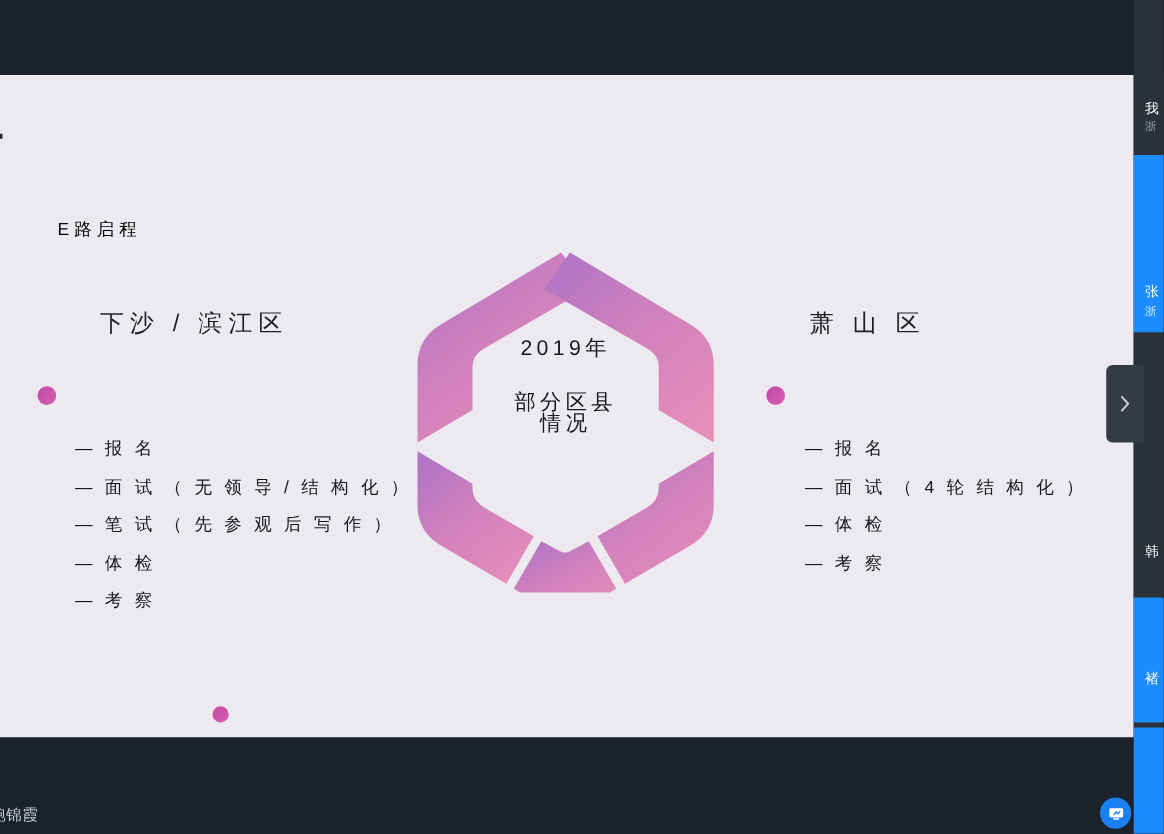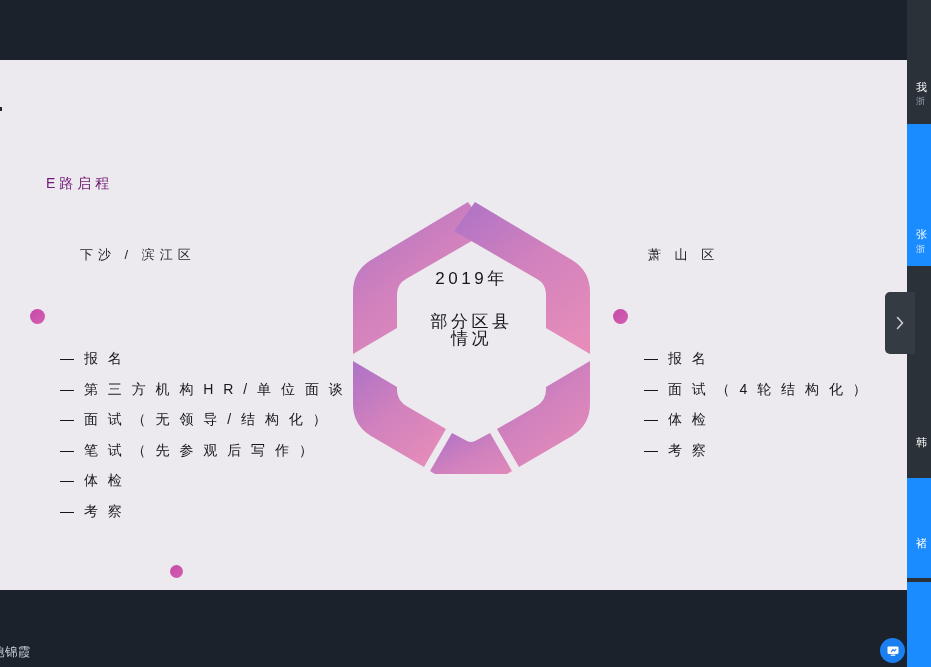--- a/index.html
+++ b/index.html
@@ -25,25 +25,25 @@
 
   
   .slide{
     position:absolute; left:0; top:60px; width:907px; height:530px;
     background:#eceaee; overflow:hidden;
   }
   .edge-dot{ position:absolute; left:-1px; top:47px; width:3px; height:4px; background:#2a2230; }
 
   .brand{
     position:absolute; left:46px; top:115px; font-size:14px; letter-spacing:4px;
-    color:#701a75; font-weight:400;
+    color:#000000; font-weight:400;
   }
 
   .col-head{
-    position:absolute; font-size:13px; letter-spacing:5px; color:#1e1e22; white-space:nowrap;
+    position:absolute; font-size:19px; letter-spacing:5px; color:#1e1e22; white-space:nowrap;
   }
   .col-head.left{ left:80px; top:186px; }
   .col-head.right{ left:648px; top:186px; }
 
   .bullet-dot{
     position:absolute; width:15px; height:15px; border-radius:50%;
     background:linear-gradient(135deg,#c54aa8 0%,#d45fb0 100%);
   }
   .bullet-dot.l{ left:30px; top:249px; }
   .bullet-dot.r{ left:613px; top:249px; }
@@ -56,21 +56,21 @@
   .footer-line{
     position:absolute; left:193px; top:500px; font-size:15.5px; letter-spacing:3.2px;
     color:#17171b; white-space:nowrap;
   }
   .footer-dot{
     position:absolute; left:170px; top:505px; width:13px; height:13px; border-radius:50%;
     background:linear-gradient(135deg,#c54aa8 0%,#d45fb0 100%);
   }
 
   
-  .hexwrap{ position:absolute; left:349px; top:82px; width:245px; height:332px; }
+  .hexwrap{ position:absolute; left:330px; top:82px; width:245px; height:332px; }
   .hexwrap svg{ display:block; }
   .hexcenter{
     position:absolute; left:0; top:0; width:245px; height:332px;
     display:flex; flex-direction:column; align-items:center; justify-content:center;
     pointer-events:none;
   }
   .hexcenter div{ font-size:17px; letter-spacing:3.5px; color:#17171b; line-height:1; }
   .hexcenter .l1{ margin-bottom:26px; }
   .hexcenter .l2{ }
 
@@ -133,21 +133,20 @@
         <div class="l1">2019年</div>
         <div class="l2">部分区县</div>
         <div class="l3">情况</div>
       </div>
     </div>
 
     <div class="col-head left">下沙 / 滨江区</div>
     <div class="bullet-dot l"></div>
     <div class="lines left">
       <div class="ln">— 报 名</div>
-      <div class="ln">— 第 三 方 机 构 H R / 单 位 面 谈</div>
       <div class="ln">— 面 试 （ 无 领 导 / 结 构 化 ）</div>
       <div class="ln">— 笔 试 （ 先 参 观 后 写 作 ）</div>
       <div class="ln">— 体 检</div>
       <div class="ln">— 考 察</div>
     </div>
 
     <div class="col-head right">萧 山 区</div>
     <div class="bullet-dot r"></div>
     <div class="lines right">
       <div class="ln">— 报 名</div>

